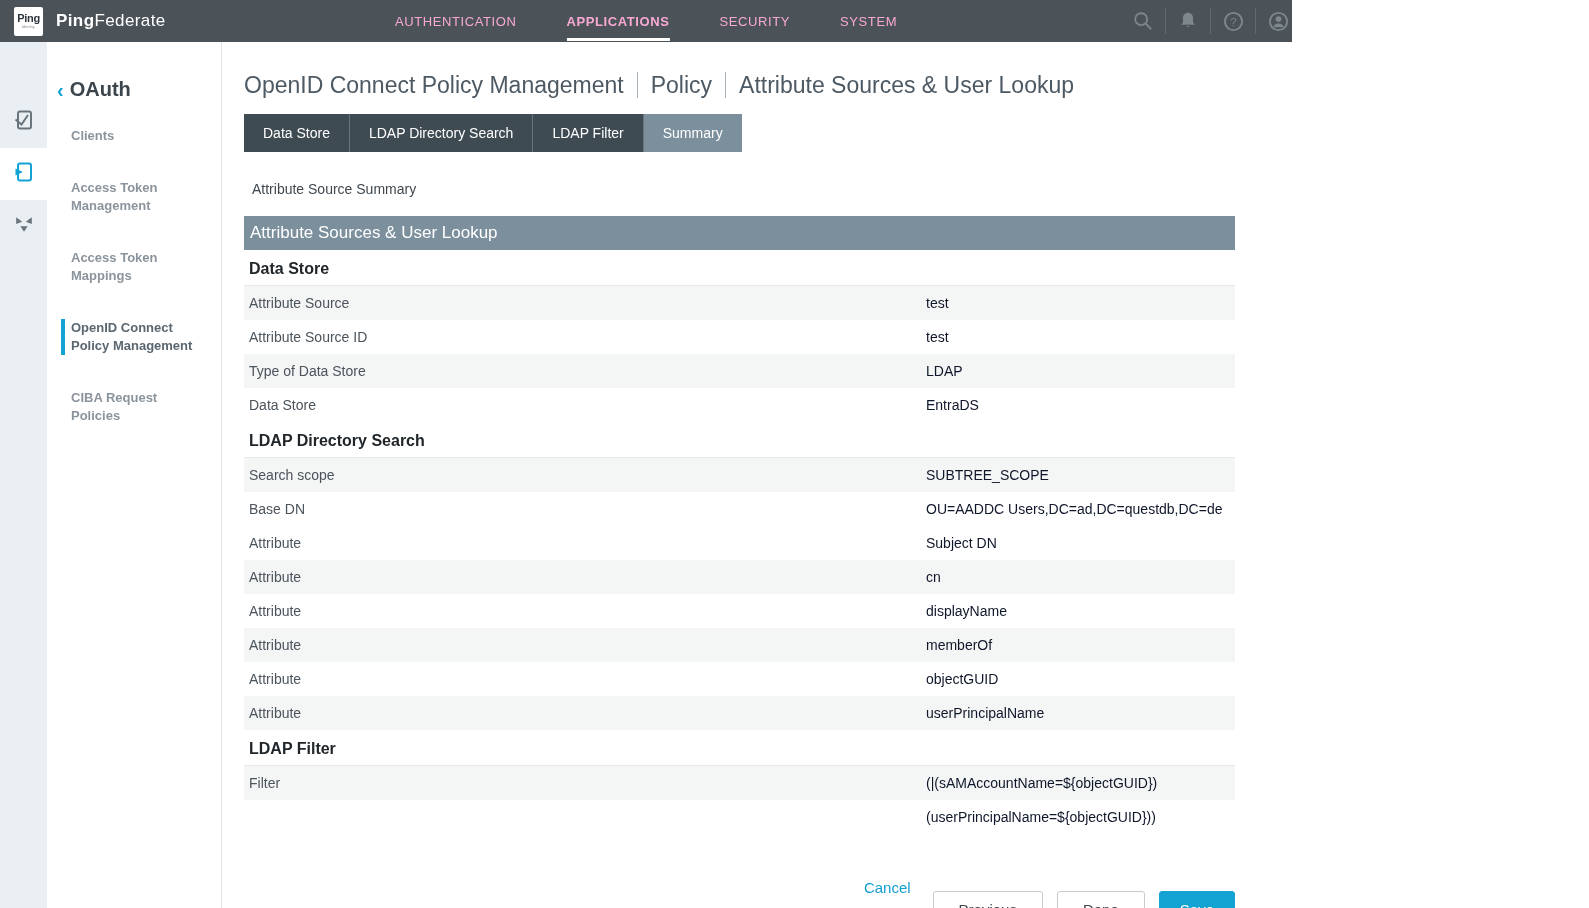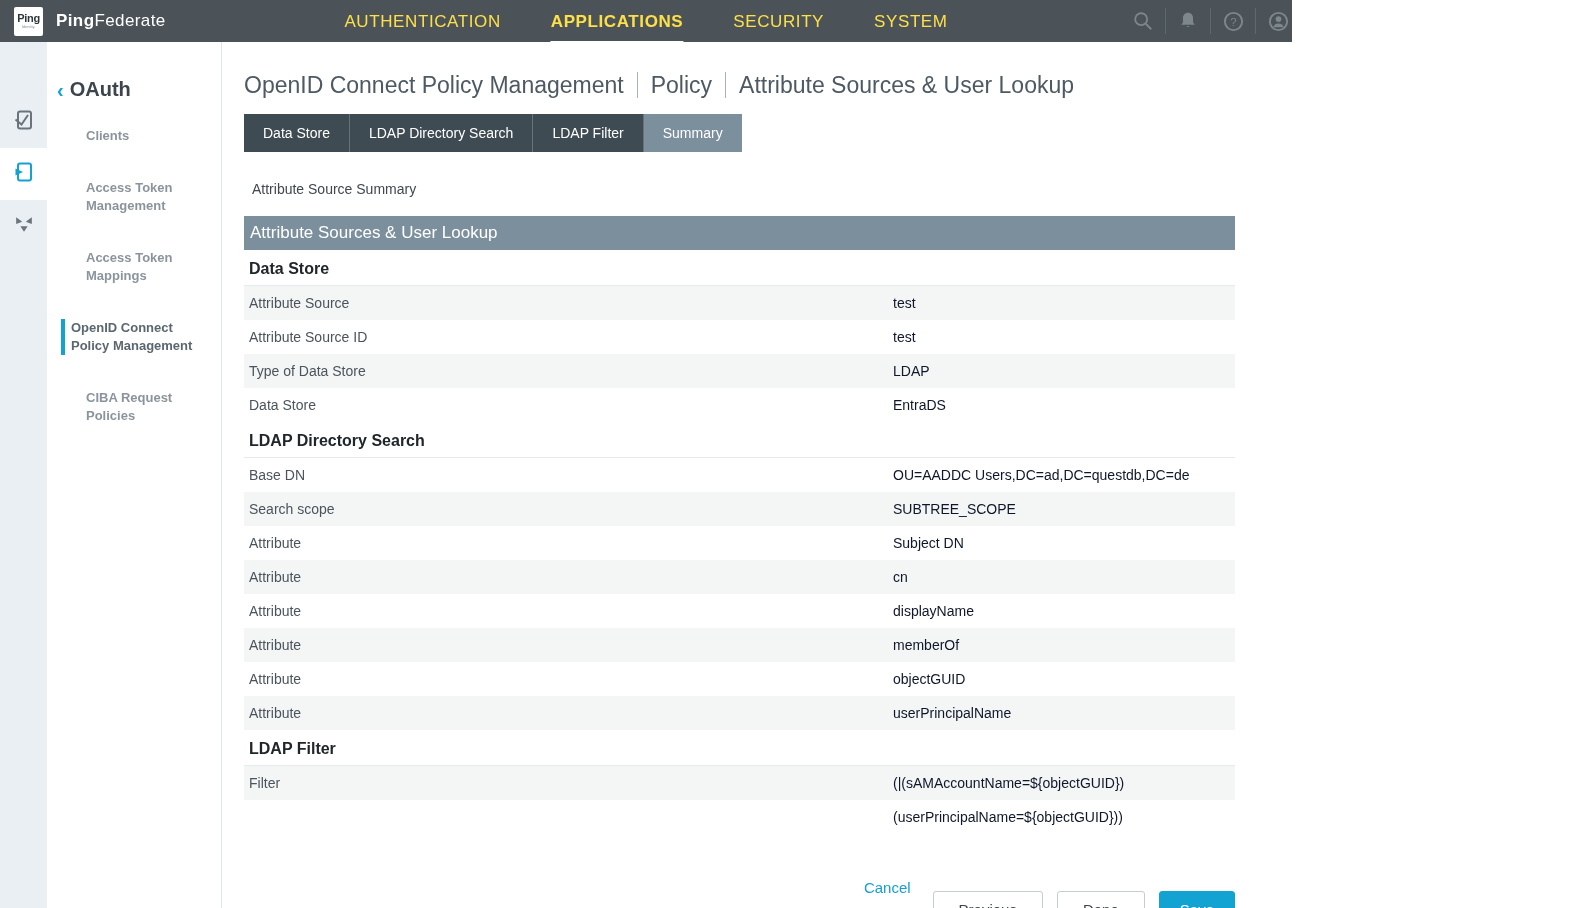--- a/index.html
+++ b/index.html
@@ -22,42 +22,42 @@
     display:flex; flex-direction:column; align-items:center; justify-content:center; line-height:1;
   }
   .logo-box .lg { font-size:11px; font-weight:bold; color:#2f373c; letter-spacing:-0.3px; }
   .logo-box .lgs { font-size:4px; color:#8b9299; margin-top:1px; }
   .brand { color:#ffffff; font-size:17px; margin-left:13px; letter-spacing:0.4px; }
   .brand b { font-weight:700; }
   .brand span.light { font-weight:300; }
   .nav { position:absolute; left:50%; top:0; height:42px; transform:translateX(-50%);
          display:flex; align-items:center; gap:50px; }
   .nav-item {
-    color:#fde047; font-size:17px; letter-spacing:0.6px; cursor:pointer;
+    color:#f9a8d4; font-size:13px; letter-spacing:0.6px; cursor:pointer;
     text-decoration:none; padding:13px 0 9px 0; border-bottom:3px solid transparent;
   }
   .nav-item.active { font-weight:bold; border-bottom:3px solid #ffffff; }
   .top-icons { position:absolute; right:-8px; top:0; height:42px; display:flex; align-items:center; }
   .ticon { width:44px; display:flex; justify-content:center; align-items:center; cursor:pointer; }
   .tdiv { width:1px; height:26px; background:#60696e; }
 
   
   .layout { flex:1; display:flex; min-height:0; }
   .rail { width:47px; background:#e9eff2; padding-top:54px; flex:0 0 47px; }
   .rail-cell { height:52px; display:flex; align-items:center; justify-content:center; cursor:pointer; }
   .rail-cell.active { background:#ffffff; }
   .sidebar {
     width:175px; background:#ffffff; border-right:1px solid #dfe5e8;
     padding:36px 0 0 0; flex:0 0 175px;
   }
   .oauth-head { display:flex; align-items:center; padding-left:10px; margin-bottom:26px; cursor:pointer; }
   .oauth-head .chev { color:var(--accent); font-size:20px; line-height:18px; margin-right:6px; font-weight:bold; }
   .oauth-head .oauth-label { color:#3d454c; font-size:20px; font-weight:bold; }
   .side-item {
-    display:block; padding-left:39px; margin-bottom:34px; width:158px;
+    display:block; padding-left:24px; margin-bottom:34px; width:158px;
     color:#8b949c; font-size:13px; font-weight:bold; line-height:18px;
     text-decoration:none; cursor:pointer;
   }
   .side-item.active {
     color:#5b6770; border-left:4px solid var(--accent);
     padding-left:6px; margin-left:14px; width:144px;
   }
 
   
   .main { flex:1; background:#ffffff; padding:0 57px 0 22px; overflow:hidden; }
@@ -74,21 +74,21 @@
 
   .table { margin-top:19px; }
   .table-header {
     height:34px; line-height:34px; background:var(--headerbar); color:#ffffff;
     font-size:17px; padding-left:6px;
   }
   .sec-heading {
     height:36px; line-height:37px; font-size:16px; font-weight:bold; color:#20262a;
     padding-left:5px; border-bottom:1px solid #e7eaec; background:#ffffff;
   }
-  .t-row { display:flex; height:34px; line-height:34px; font-size:14px; background:#ffffff; }
+  .t-row { display:flex; height:34px; line-height:34px; font-size:14px; background:#ffffff;gap:33px; }
   .t-row.shade { background:#f4f5f5; }
   .t-row .t-label { flex:0 0 649px; padding-left:5px; color:#4b545c; }
   .t-row .t-value { flex:1; color:#0f172a; }
 
   .footer { margin-top:46px; display:flex; justify-content:flex-end; align-items:center; gap:14px; }
   .link-btn { color:#149fd0; font-size:15px; text-decoration:none; cursor:pointer; margin-right:8px; }
   .btn {
     height:37px; padding:0 25px; background:#ffffff; border:1px solid #c7ccd0;
     border-radius:3px; font-size:15px; color:#3d454c; cursor:pointer;
     font-family:"Liberation Sans", sans-serif;
@@ -221,27 +221,27 @@
             </div>
             <div class="t-row shade">
               <span class="t-label">Type of Data Store</span>
               <span class="t-value">LDAP</span>
             </div>
             <div class="t-row">
               <span class="t-label">Data Store</span>
               <span class="t-value">EntraDS</span>
             </div>
             <div class="sec-heading">LDAP Directory Search</div>
+            <div class="t-row shade">
+              <span class="t-label">Search scope</span>
+              <span class="t-value">SUBTREE_SCOPE</span>
+            </div>
             <div class="t-row">
               <span class="t-label">Base DN</span>
               <span class="t-value">OU=AADDC Users,DC=ad,DC=questdb,DC=de</span>
-            </div>
-            <div class="t-row shade">
-              <span class="t-label">Search scope</span>
-              <span class="t-value">SUBTREE_SCOPE</span>
             </div>
             <div class="t-row">
               <span class="t-label">Attribute</span>
               <span class="t-value">Subject DN</span>
             </div>
             <div class="t-row shade">
               <span class="t-label">Attribute</span>
               <span class="t-value">cn</span>
             </div>
             <div class="t-row">

